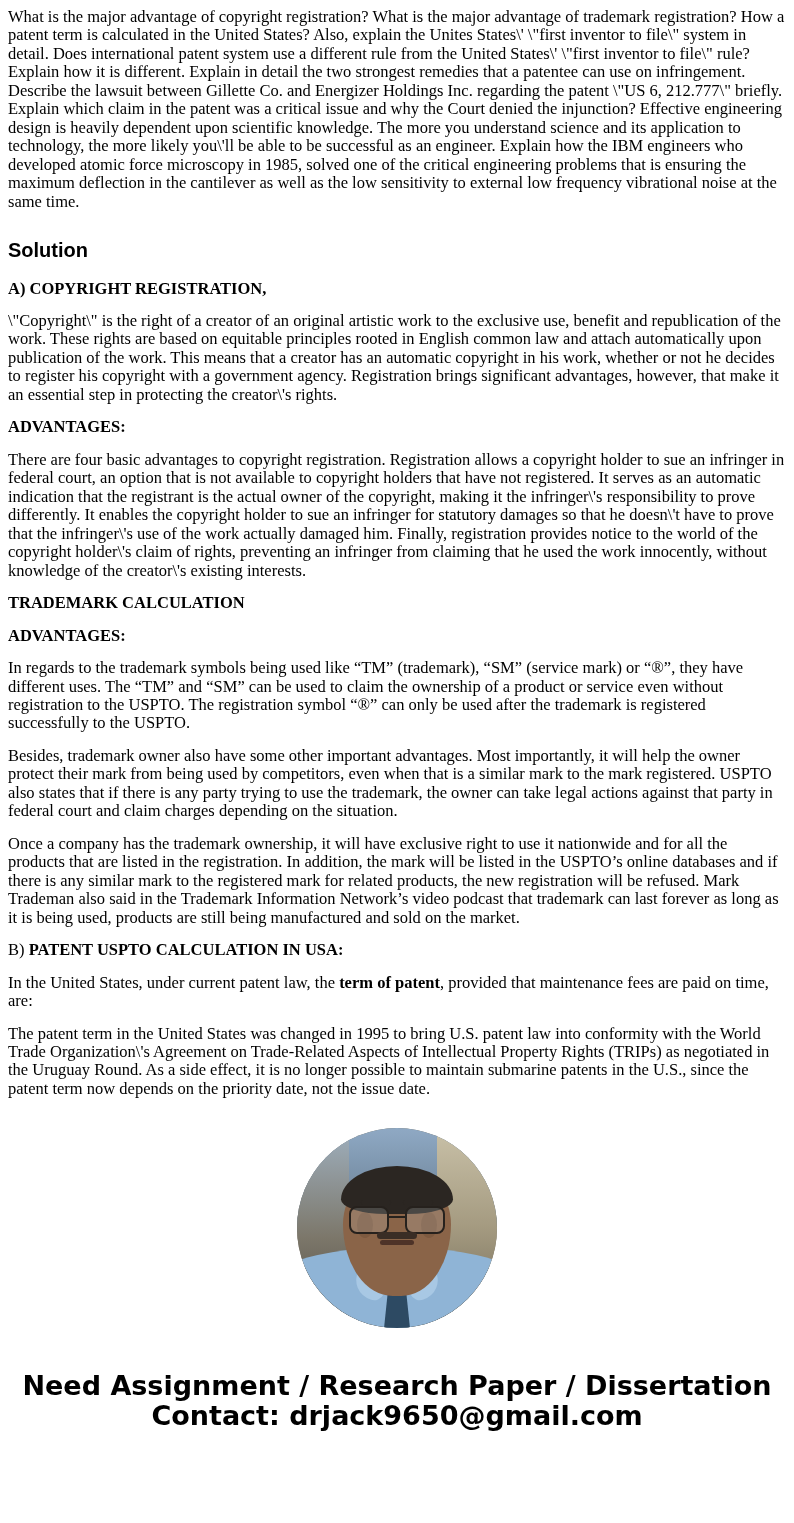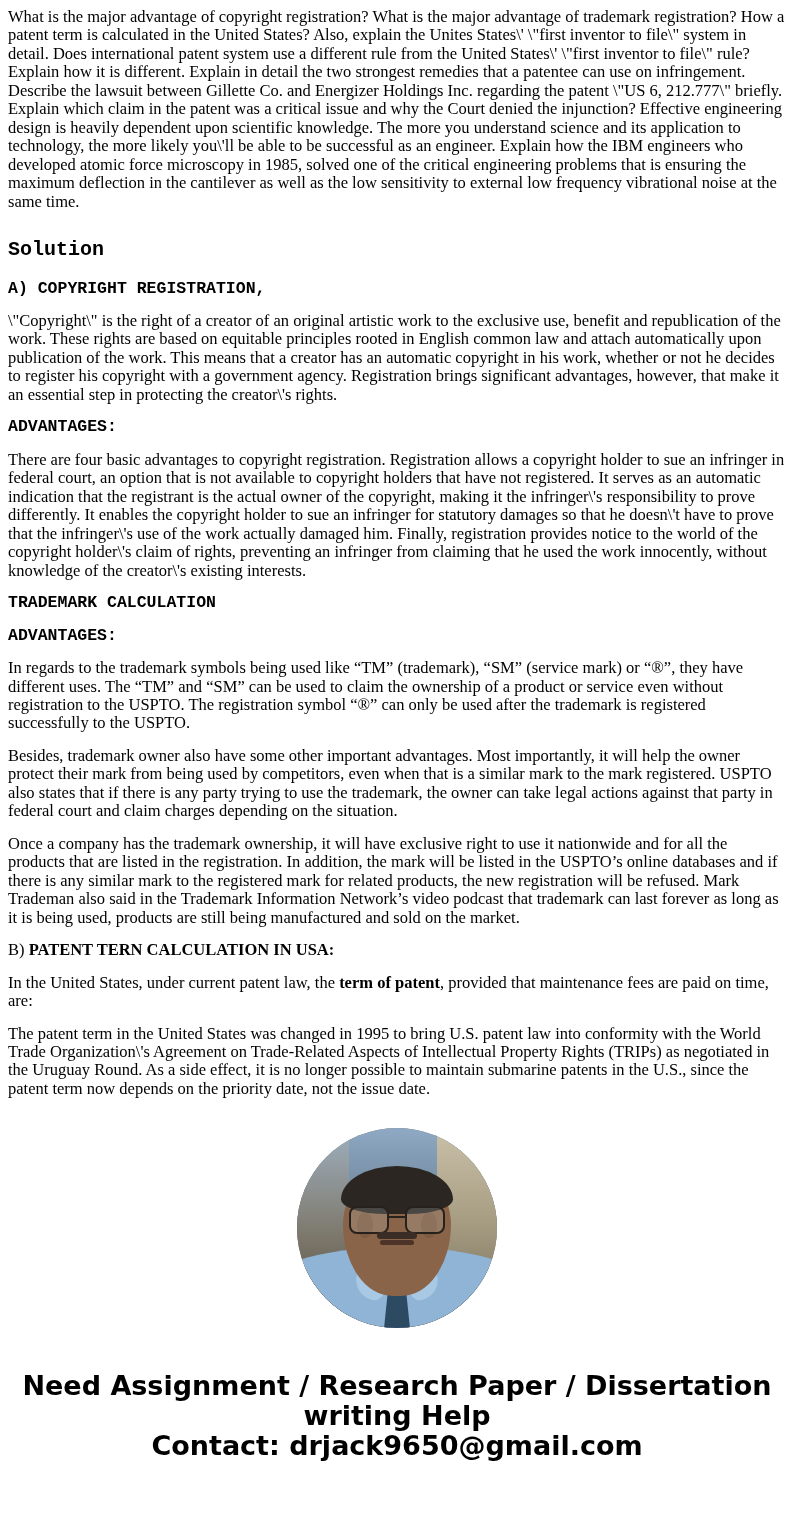--- a/index.html
+++ b/index.html
@@ -20,28 +20,27 @@
     padding: 8px 8px 20px 8px;
   }
   p {
     margin: 0 0 14px 0;
     text-align: left;
   }
   p.question {
     margin-bottom: 28px;
   }
   h2.solution {
-    font-family: Liberation Mono, monospace;
+    font-family: Liberation Sans, sans-serif;
     font-size: 20px;
     font-weight: bold;
     margin: 0 0 18px 0;
   }
   p.bold {
     font-weight: bold;
-    font-family: Liberation Mono, monospace;
   }
   .b {
     font-weight: bold;
   }
   .figure {
     margin: 30px 0 10px 0;
     text-align: center;
   }
   .avatar {
     width: 200px;
@@ -247,21 +246,21 @@
   <p class="bold">TRADEMARK CALCULATION</p>
 
   <p class="bold">ADVANTAGES:</p>
 
   <p>In regards to the trademark symbols being used like “TM” (trademark), “SM” (service mark) or “®”, they have different uses. The “TM” and “SM” can be used to claim the ownership of a product or service even without registration to the USPTO. The registration symbol “®” can only be used after the trademark is registered successfully to the USPTO.</p>
 
   <p>Besides, trademark owner also have some other important advantages. Most importantly, it will help the owner protect their mark from being used by competitors, even when that is a similar mark to the mark registered. USPTO also states that if there is any party trying to use the trademark, the owner can take legal actions against that party in federal court and claim charges depending on the situation.</p>
 
   <p>Once a company has the trademark ownership, it will have exclusive right to use it nationwide and for all the products that are listed in the registration. In addition, the mark will be listed in the USPTO’s online databases and if there is any similar mark to the registered mark for related products, the new registration will be refused. Mark Trademan also said in the Trademark Information Network’s video podcast that trademark can last forever as long as it is being used, products are still being manufactured and sold on the market.</p>
 
-  <p><span>B) </span><span class="b">PATENT TERN CALCULATION IN USA:</span></p>
+  <p><span>B) </span><span class="b">PATENT USPTO CALCULATION IN USA:</span></p>
 
   <p><span>In the United States, under current patent law, the </span><span class="b">term of patent</span><span>, provided that maintenance fees are paid on time, are:</span></p>
 
   <p>The patent term in the United States was changed in 1995 to bring U.S. patent law into conformity with the World Trade Organization\'s Agreement on Trade-Related Aspects of Intellectual Property Rights (TRIPs) as negotiated in the Uruguay Round. As a side effect, it is no longer possible to maintain submarine patents in the U.S., since the patent term now depends on the priority date, not the issue date.</p>
 
 
   <div class="figure">
     <span class="avatar">
       <span class="sky"></span>
       <span class="wall-left"></span>
@@ -283,17 +282,16 @@
         <span class="bridge"></span>
         <span class="lens r"></span>
       </span>
       <span class="mustache"></span>
       <span class="mouth"></span>
     </span>
   </div>
 
   <div class="footer">
     <span class="line">Need Assignment / Research Paper / Dissertation</span>
-    <span class="line">writing Help</span>
     <span class="line">Contact: drjack9650@gmail.com</span>
   </div>
 
 </div>
 
 </body></html>

